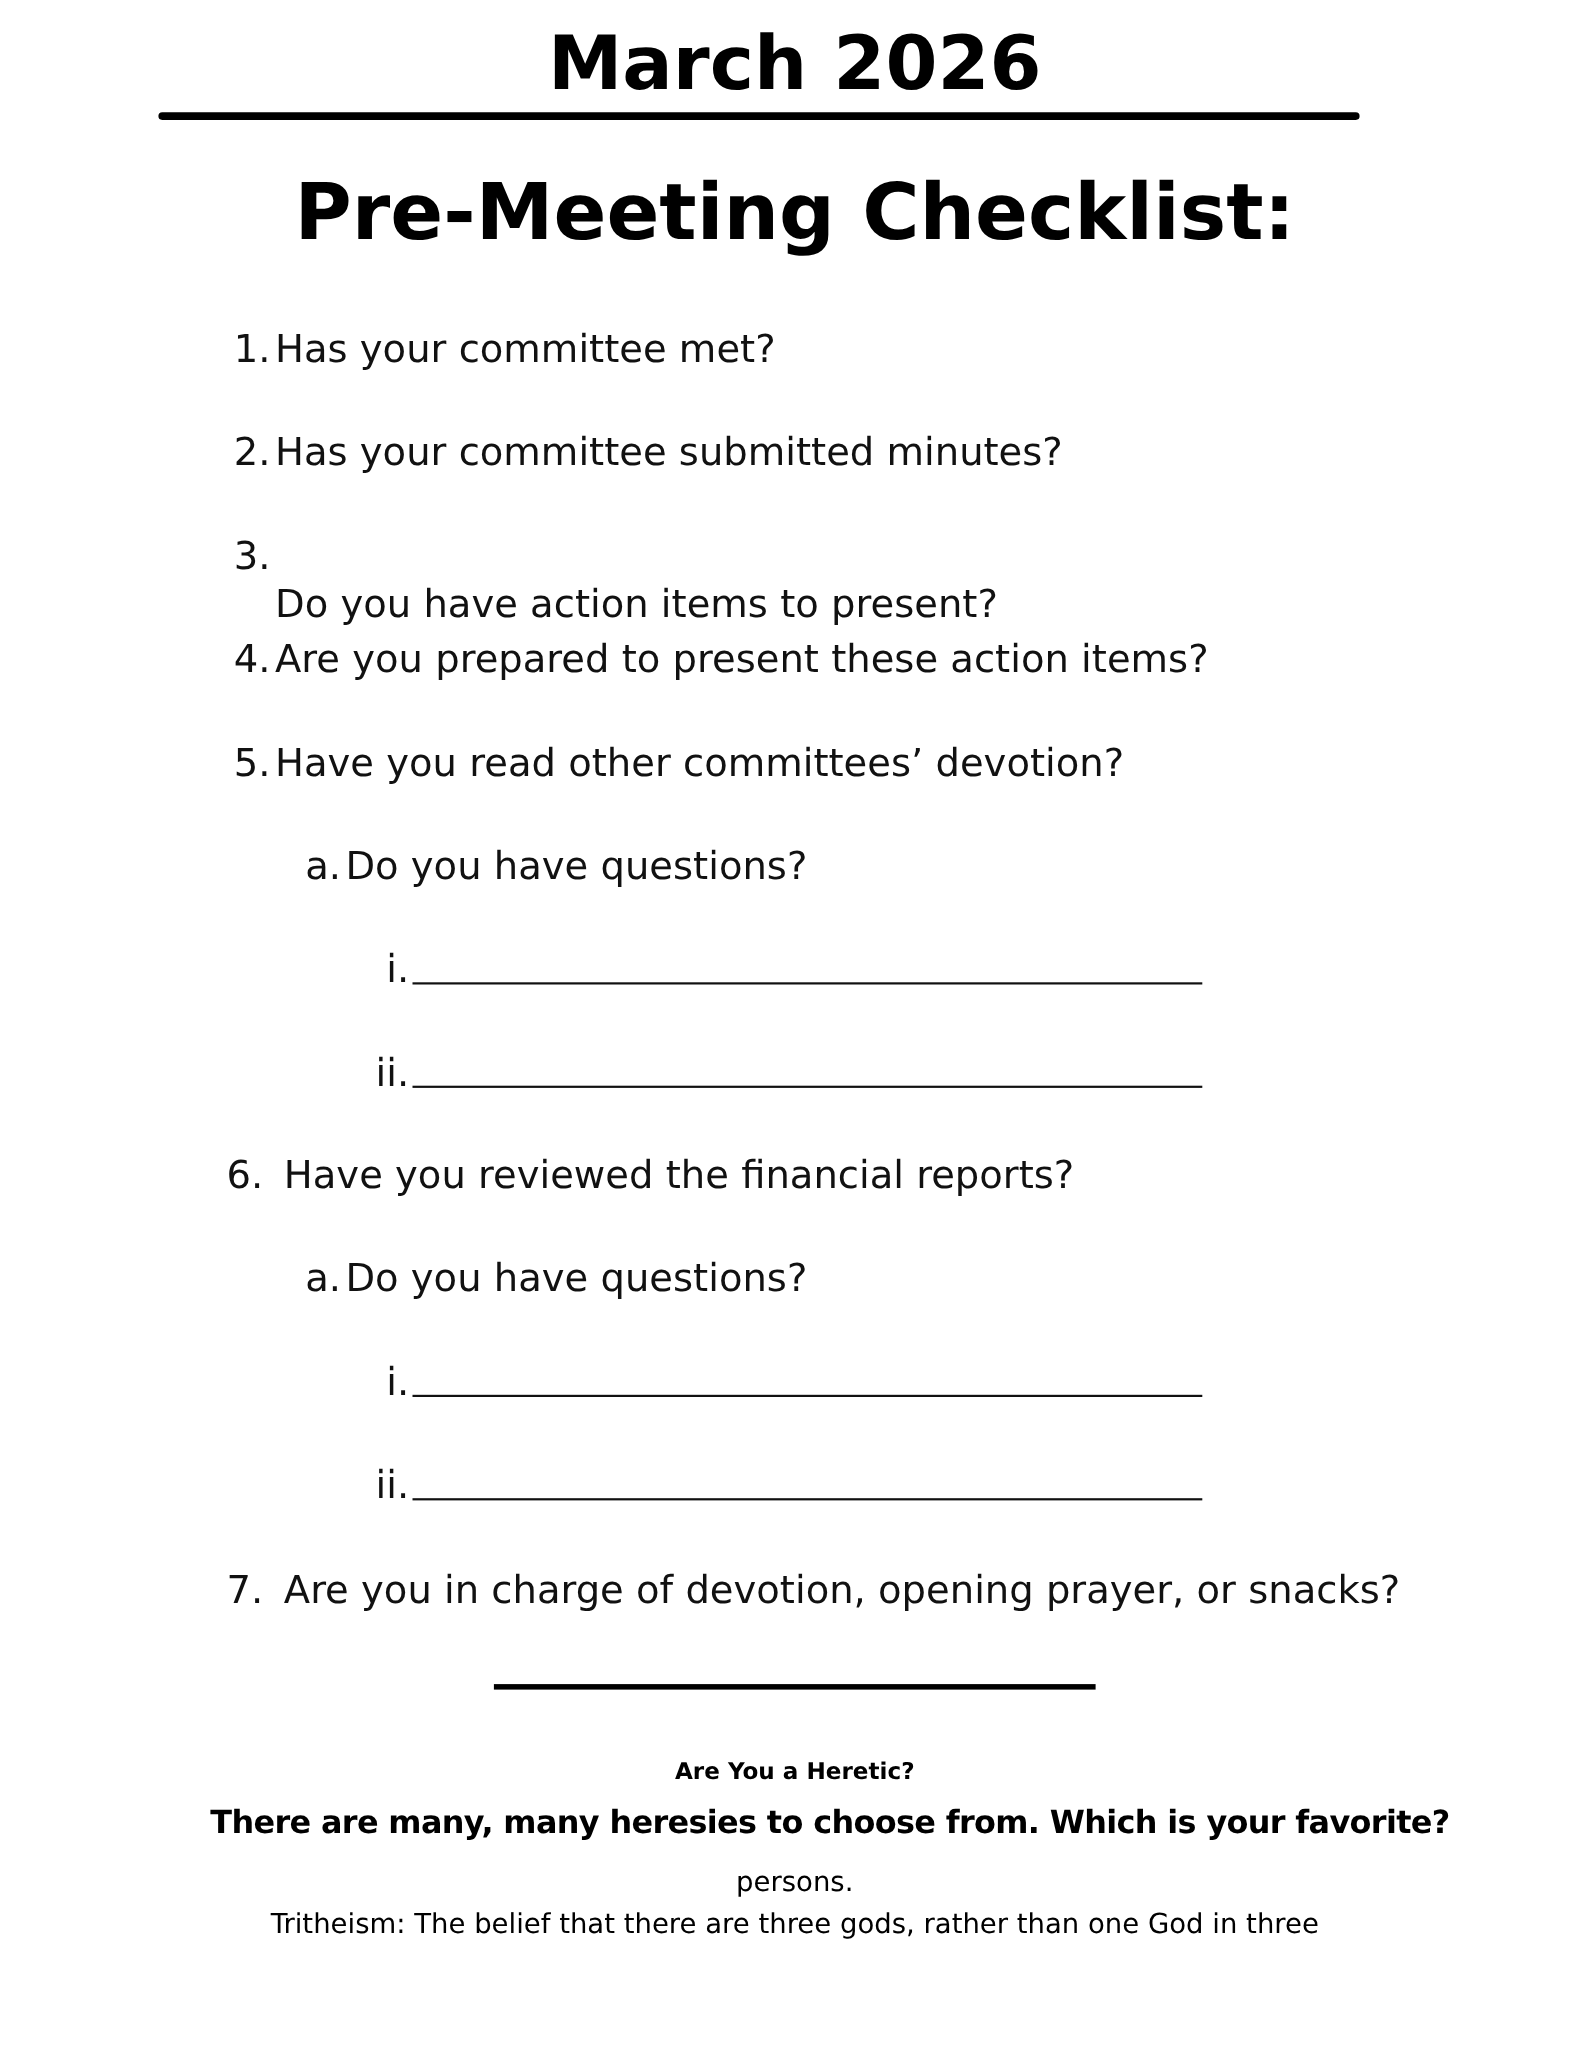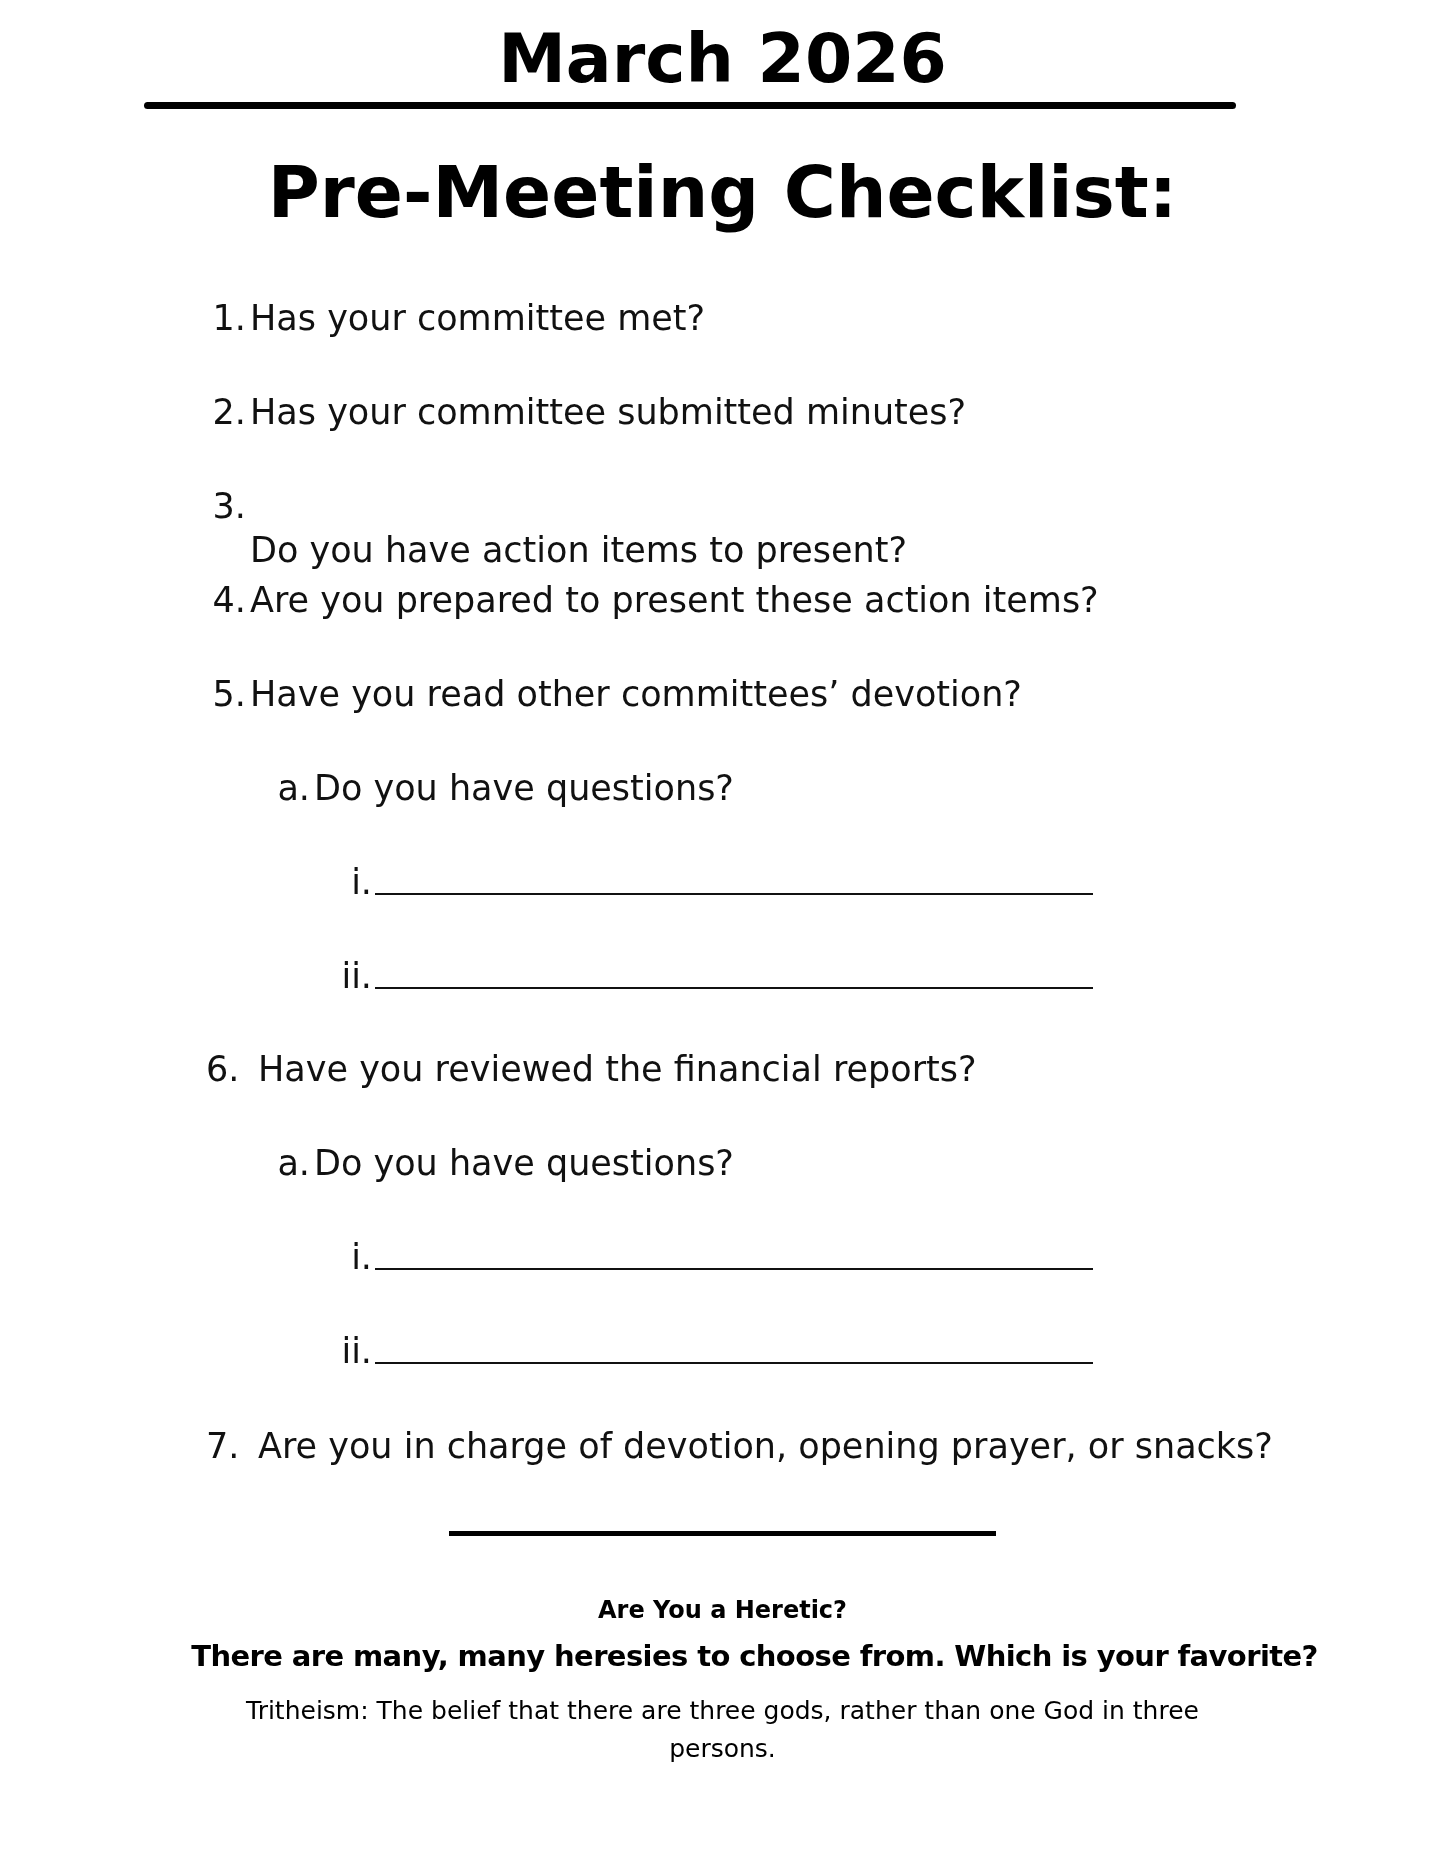--- a/index.html
+++ b/index.html
@@ -72,21 +72,21 @@
     .footer-line {
       position: absolute;
       left: 0; width: 1445px;
       text-align: center;
       white-space: nowrap;
       color: #000;
     }
     .footer-heading {
       font-family: "DejaVu Sans", sans-serif;
       font-weight: bold;
-      font-size: 24px;
+      font-size: 21px;
       line-height: 34px;
       top: 1593px;
     }
     .footer-sub {
       font-family: "DejaVu Sans", sans-serif;
       font-weight: bold;
       font-size: 29px;
       line-height: 36px;
       top: 1638px;
       letter-spacing: -0.6px;
@@ -168,15 +168,15 @@
 <div class="item" style="left:0; top:1426px;">
   <span class="num" style="left:206px; width:42px; text-align:left;">7.</span>
   <span class="txt" style="left:258px;">Are you in charge of devotion, opening prayer, or snacks?</span>
 </div>
 
 <div class="abs divider"></div>
 
 <div class="footer-line footer-heading">Are You a Heretic?</div>
 <div class="footer-line footer-sub">There are many, many heresies to choose from. Which is your favorite?</div>
 <div class="footer-line footer-body">
+  <span>persons.</span>
   <span>Tritheism: The belief that there are three gods, rather than one God in three</span>
-  <span>persons.</span>
 </div>
 
 </body></html>

